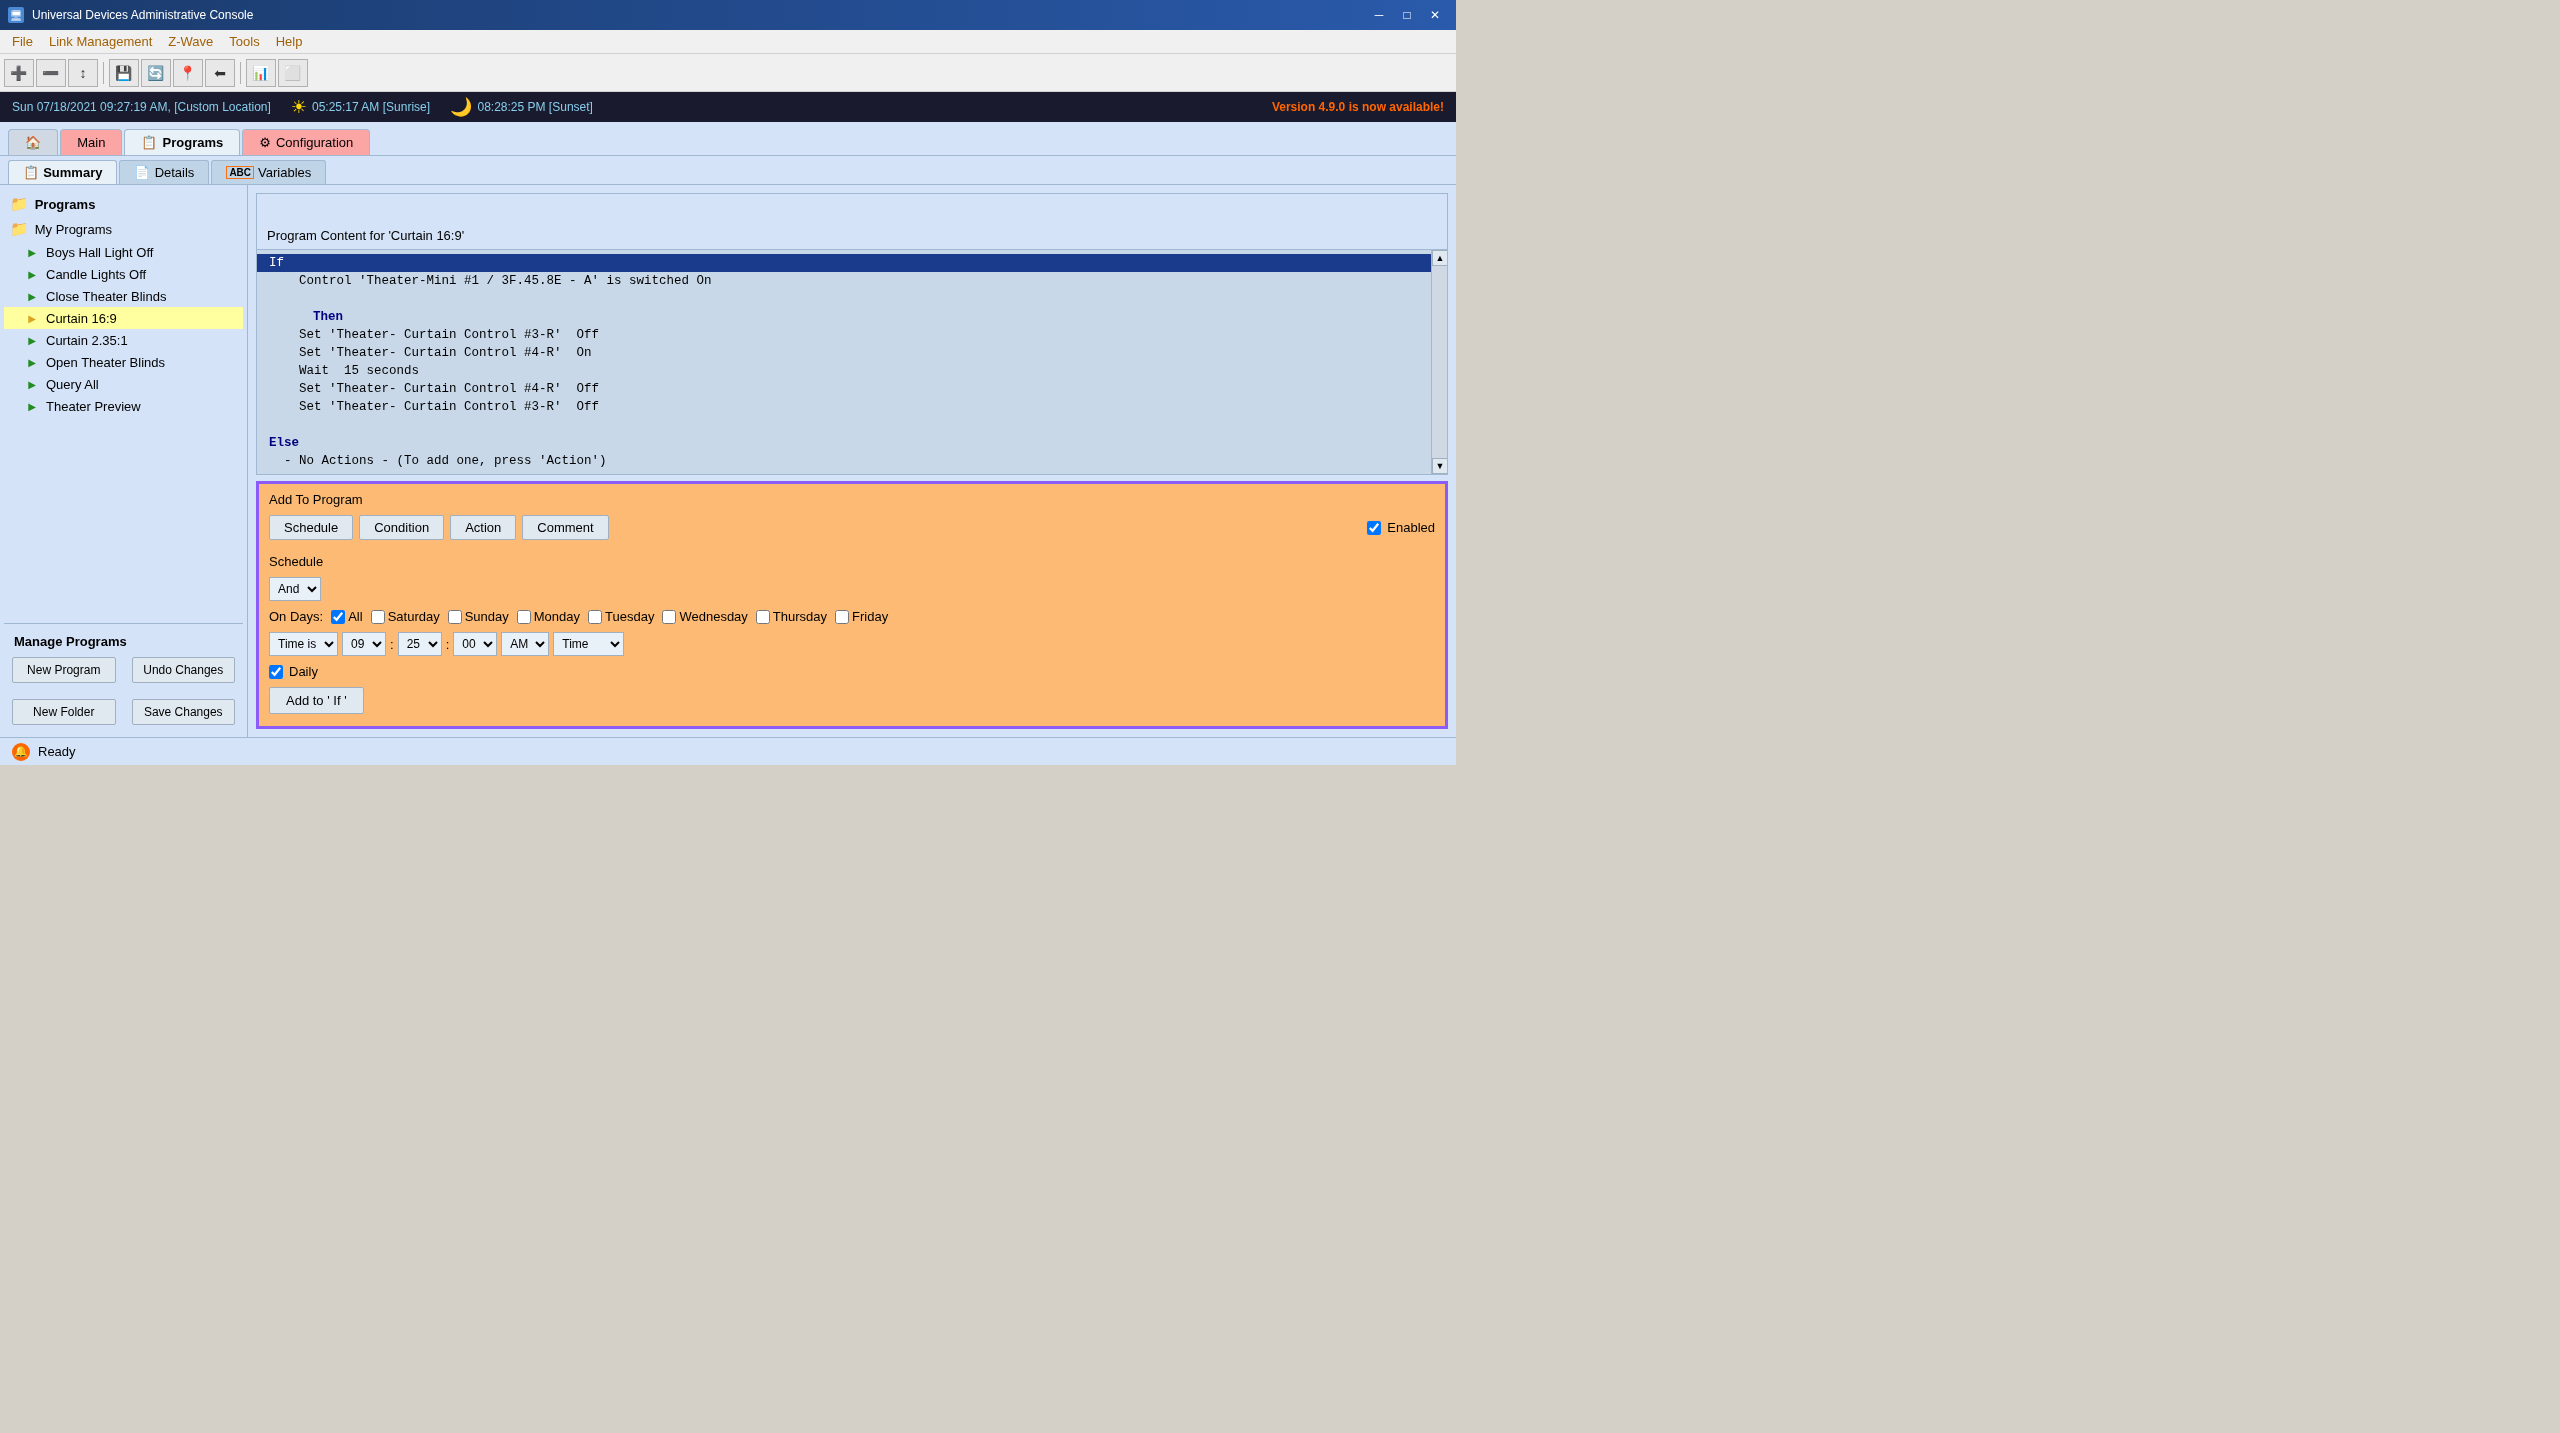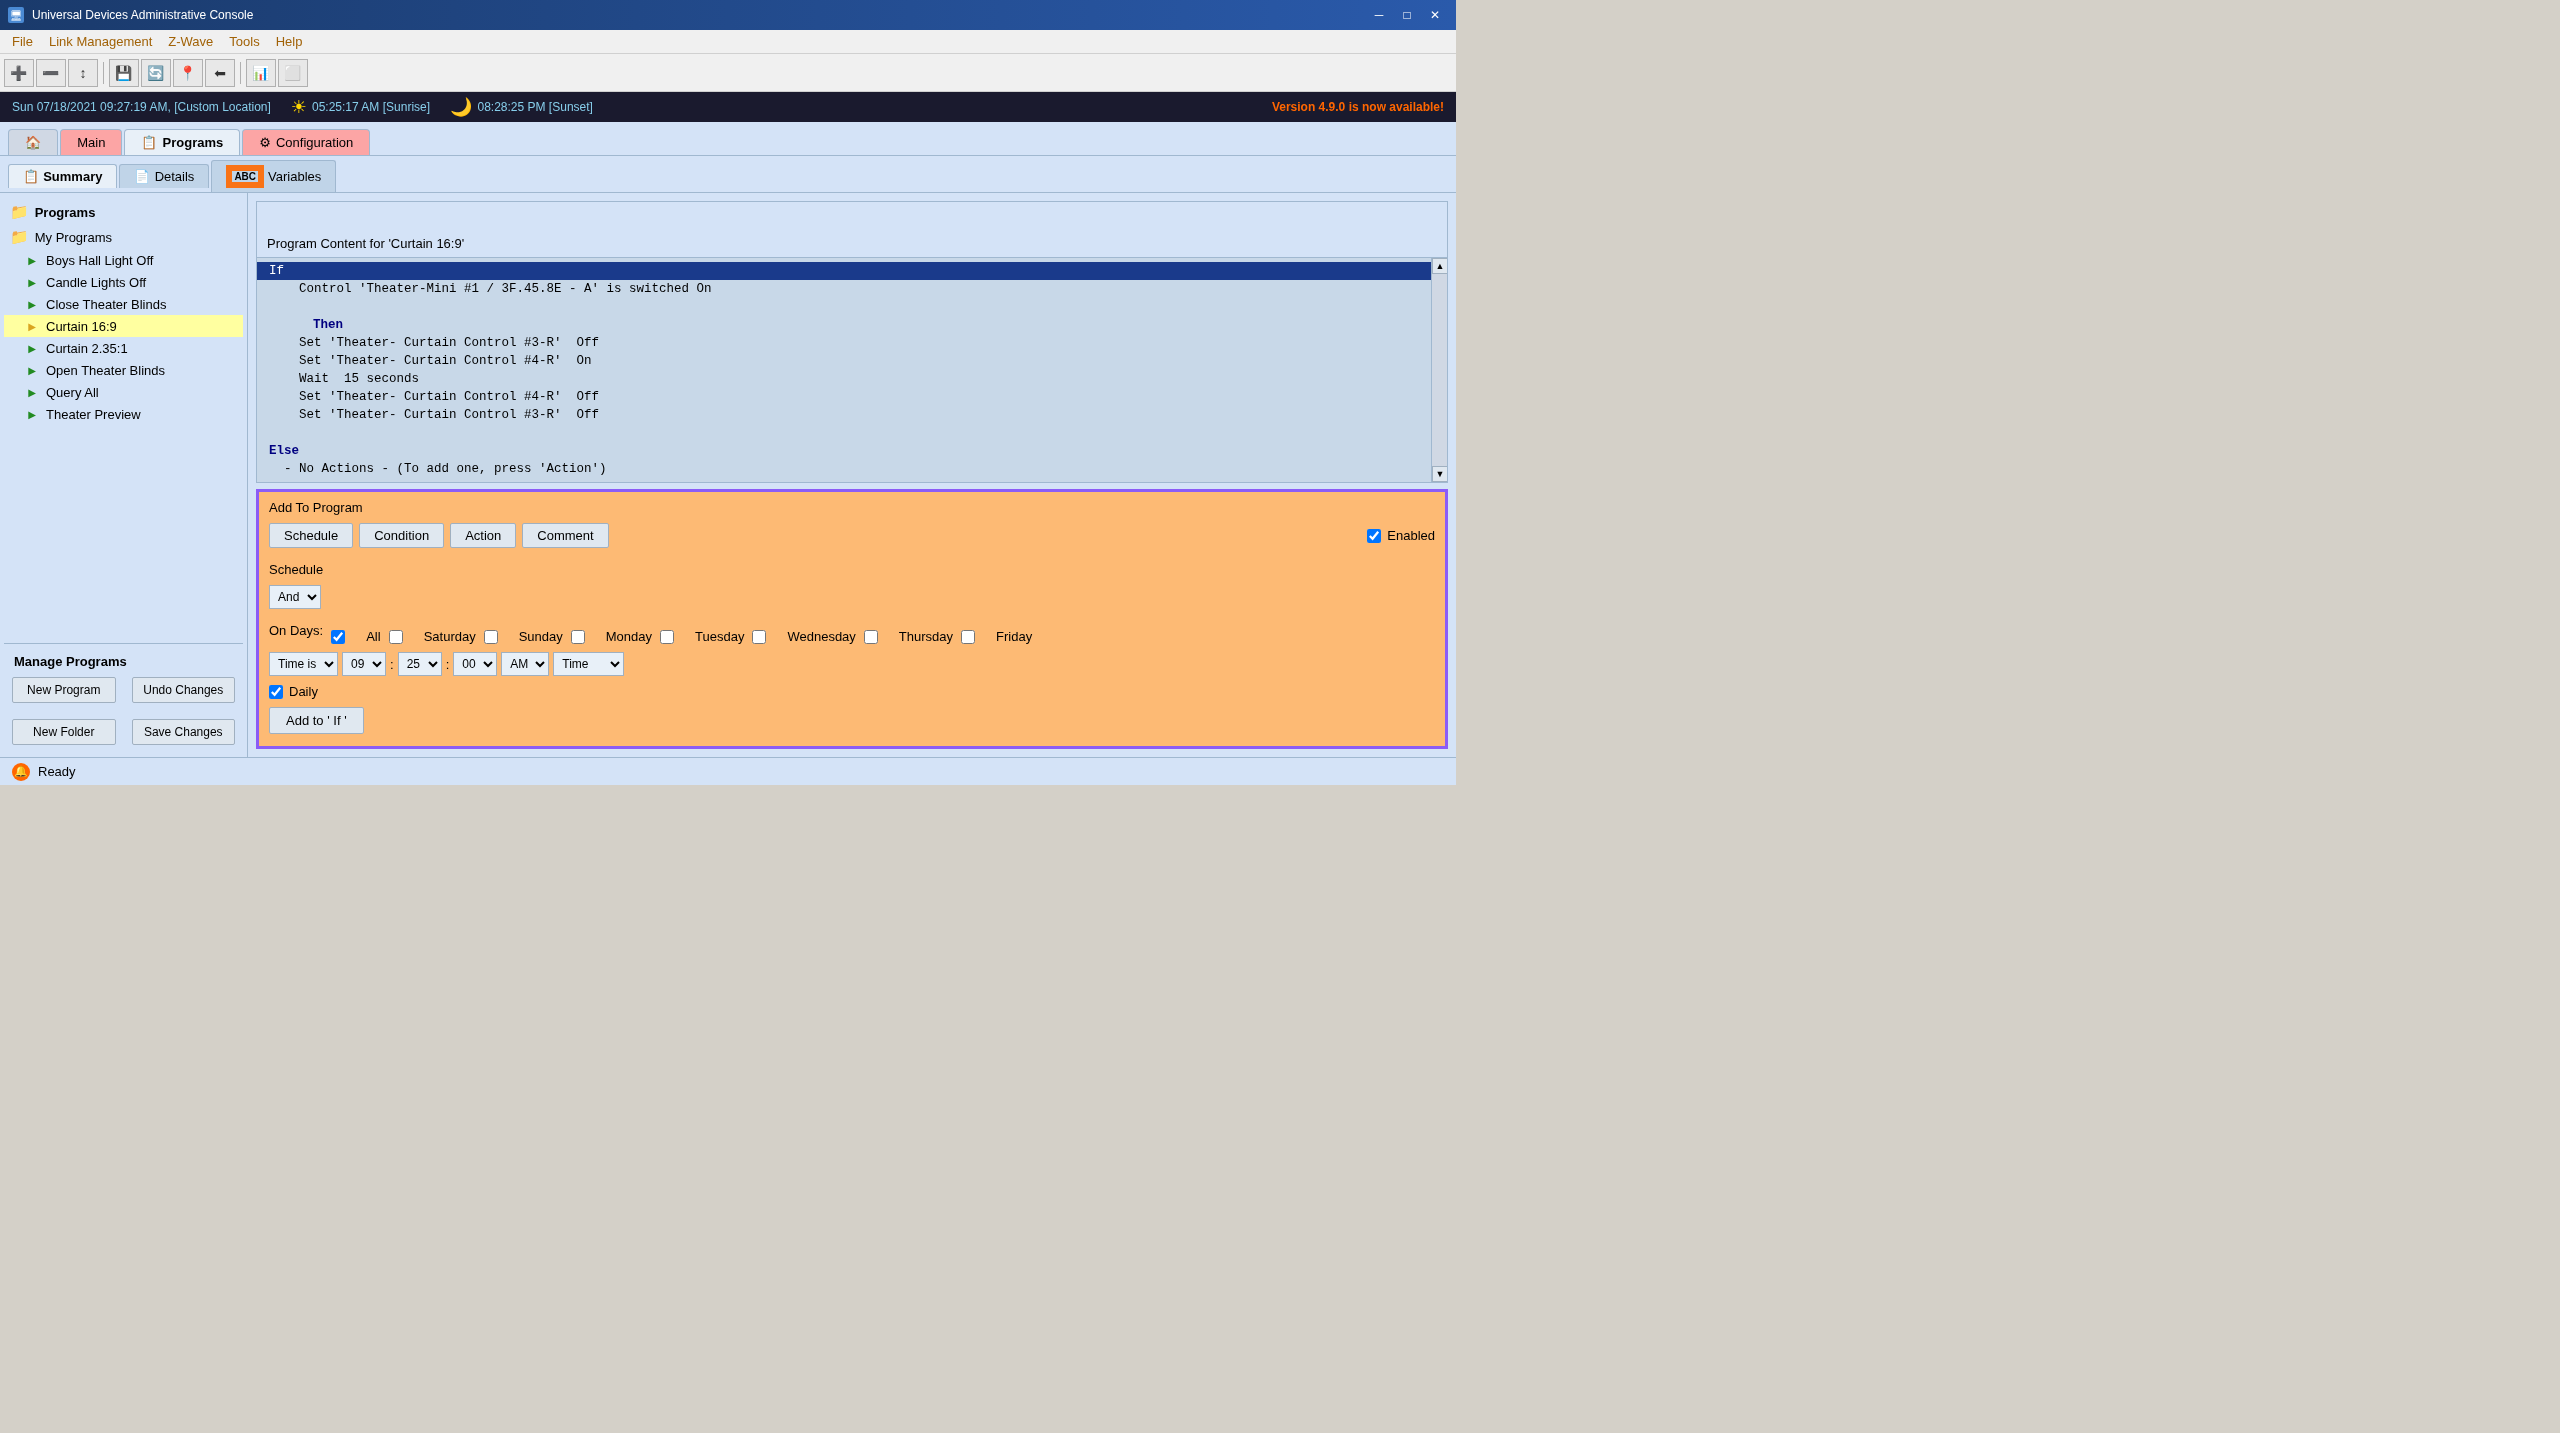--- a/index.html
+++ b/index.html
@@ -385,22 +385,21 @@
     .days-row {
       display: flex;
       align-items: center;
       gap: 8px;
       margin-bottom: 8px;
       font-size: 13px;
     }
     .day-check {
       display: flex;
       align-items: center;
-      gap: 21px;
-      margin-top: 12px;
+      gap: 3px;
     }
     .time-row {
       display: flex;
       align-items: center;
       gap: 4px;
       margin-bottom: 8px;
     }
     .time-select {
       padding: 3px 4px;
       background: #e8f0f8;
@@ -536,21 +535,21 @@
   <div class="sub-tabs">
     <div class="sub-tab active">
       <span>📋</span>
       <span>Summary</span>
     </div>
     <div class="sub-tab">
       <span>📄</span>
       <span>Details</span>
     </div>
     <div class="sub-tab">
-      <span style="font-size:10px; font-weight:bold; border:6px solid #f97316; padding:0 2px;">ABC</span>
+      <span style="font-size:10px; font-weight:bold; border:1px solid #f97316; padding:0 2px;">ABC</span>
       <span>Variables</span>
     </div>
   </div>
 
   <div class="split-layout">
 
     <div class="left-panel">
       <div class="programs-label">
         <span class="folder-icon">📁</span>
         <span>Programs</span>

